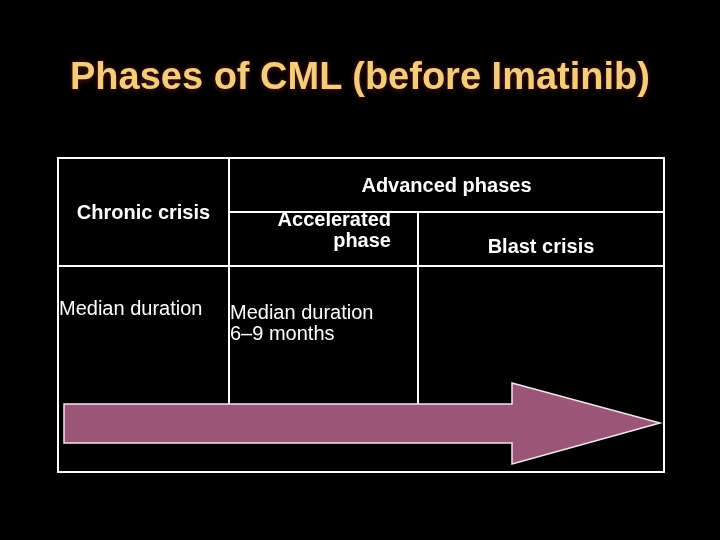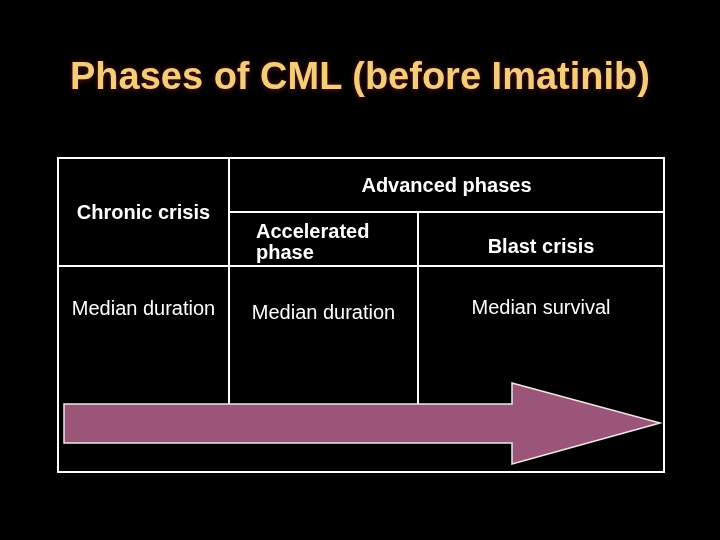--- a/index.html
+++ b/index.html
@@ -43,37 +43,37 @@
   }
   .hline1 { left: 228px; top: 211px; width: 437px; height: 2px; }
   .hline2 { left: 57px;  top: 265px; width: 608px; height: 2px; }
   .vlineA { left: 228px; top: 157px; width: 2px; height: 248px; }
   .vlineB { left: 417px; top: 211px; width: 2px; height: 194px; }
   .cell {
     position: absolute;
     display: flex;
     align-items: center;
     justify-content: center;
-    text-align: left;
+    text-align: right;
     color: var(--table-text, #FFFFFF);
     box-sizing: border-box;
   }
   .hdr {
     font-size: 20px;
     font-weight: 700;
     line-height: 21px;
   }
   .c-chronic     { left: 59px;  top: 159px; width: 169px; height: 106px; }
   .c-advanced    { left: 230px; top: 159px; width: 433px; height: 52px; }
-  .c-accelerated { left: 230px; top: 213px; width: 187px; height: 52px; padding-top: 6px; }
+  .c-accelerated { left: 230px; top: 201px; width: 187px; height: 52px; padding-top: 6px; }
   .c-accelerated .wrapbox { display: inline-block; width: 135px; }
   .c-blast       { left: 419px; top: 213px; width: 244px; height: 52px; padding-top: 14px; }
   .bodycell {
     position: absolute;
-    text-align: center;
+    text-align: left;
     color: var(--table-text, #FFFFFF);
     font-size: 20px;
     font-weight: 400;
     line-height: 21px;
   }
   .b-left  { left: 59px;  top: 298px; width: 169px; }
   .b-mid   { left: 230px; top: 302px; width: 187px; }
   .b-right { left: 419px; top: 297px; width: 244px; }
   .bodycell span { display: block; }
   .arrow-svg {
@@ -112,24 +112,24 @@
     <div class="cell hdr c-blast">
       <span>Blast crisis</span>
     </div>
 
     <div class="bodycell b-left">
       <span>Median duration</span>
     </div>
 
     <div class="bodycell b-mid">
       <span>Median duration</span>
+      <span>6–9 months</span>
     </div>
 
     <div class="bodycell b-right">
-      <span>Median survival</span>
     </div>
   </div>
 
   <svg class="arrow-svg" width="720" height="540" viewBox="0 0 720 540">
     <polygon points="64,404 512,404 512,383 660,423 512,464 512,443 64,443" fill="#9A5578" stroke="#F0E6EC" stroke-width="1.5" stroke-linejoin="miter"></polygon>
   </svg>
 
 </div>
 
 </body></html>

